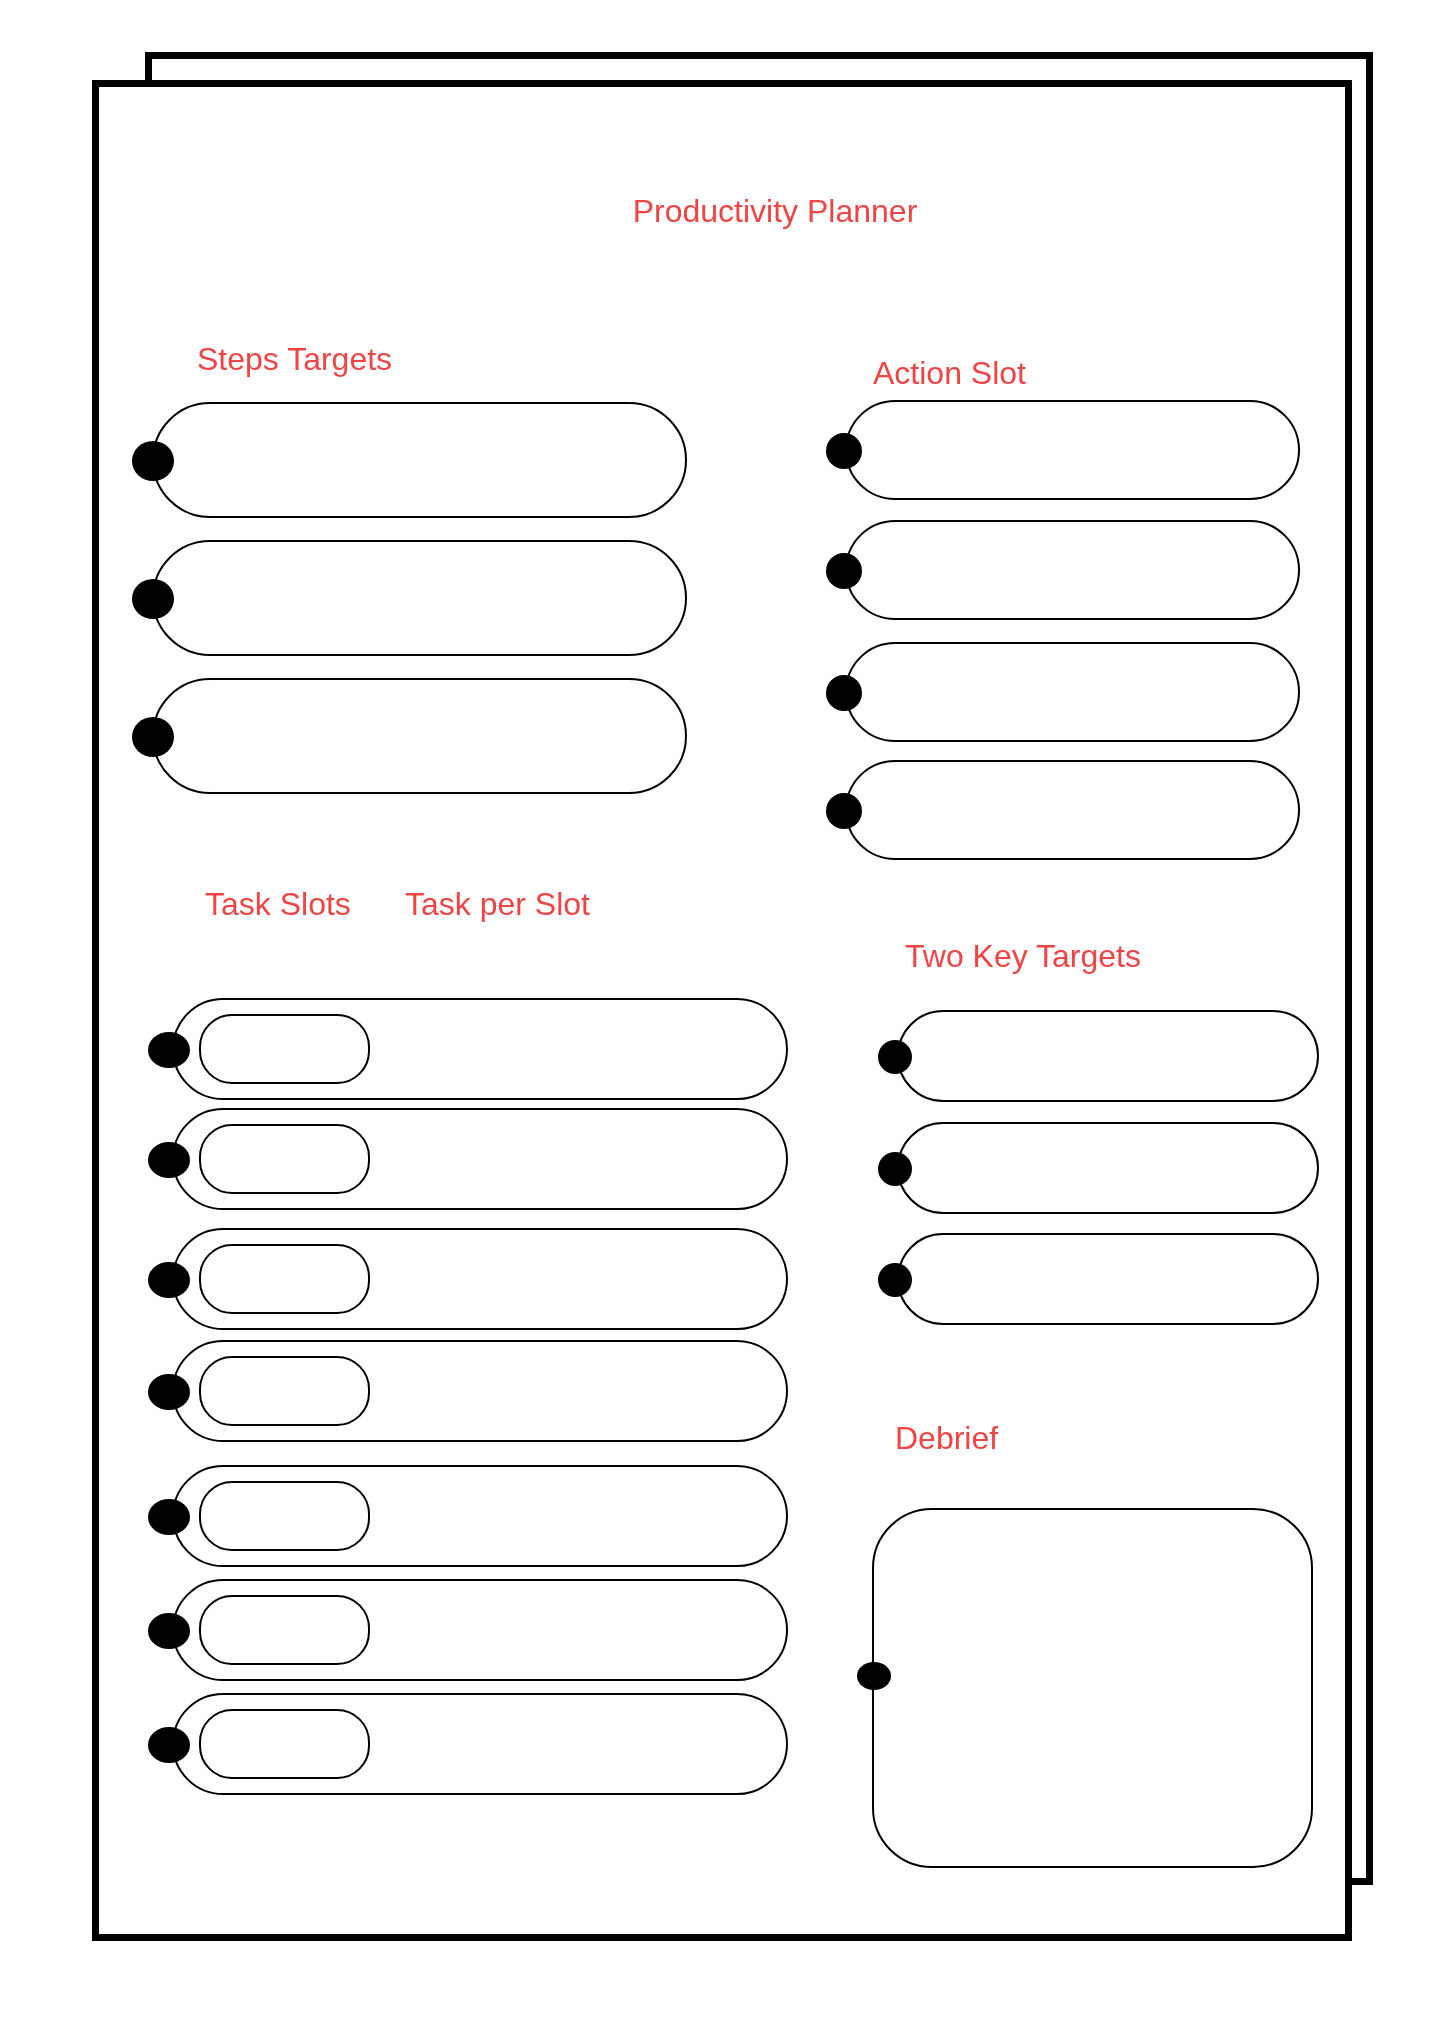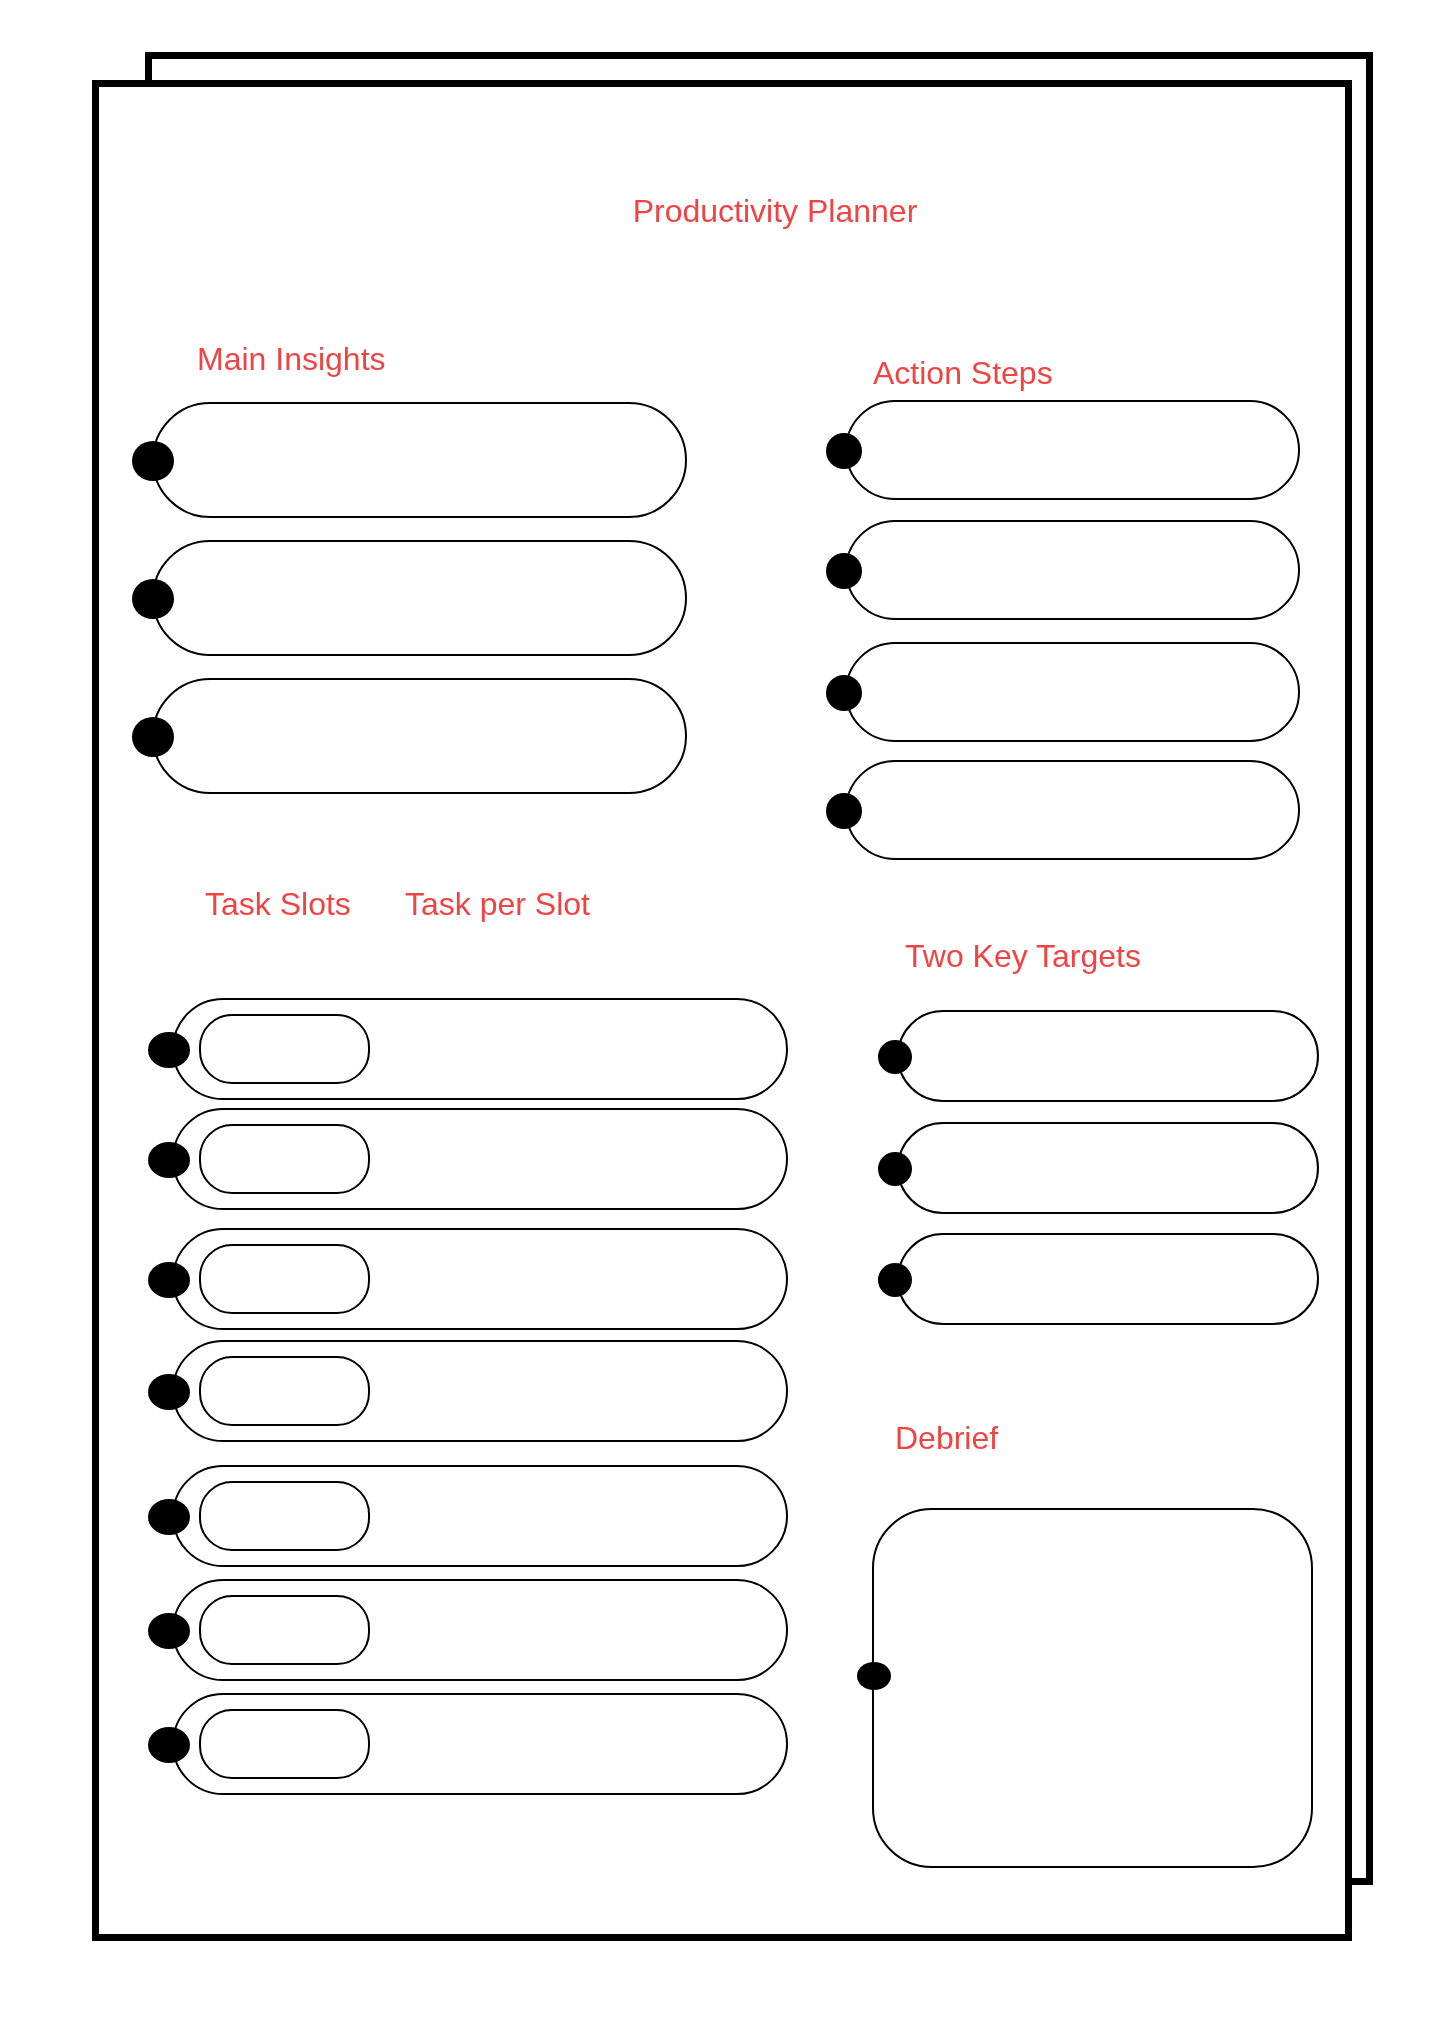--- a/index.html
+++ b/index.html
@@ -84,22 +84,22 @@
 </head>
 <body>
 
 <div class="canvas">
 
   <div class="page-back"></div>
   <div class="page-front"></div>
 
   <div class="title">Productivity Planner</div>
 
-  <div class="heading" id="h-main">Main Insights</div>
-  <div class="heading" id="h-action">Action Steps</div>
+  <div class="heading" id="h-main">Steps Targets</div>
+  <div class="heading" id="h-action">Action Slot</div>
   <div class="heading" id="h-focus">Task Slots</div>
   <div class="heading" id="h-task">Task per Slot</div>
   <div class="heading" id="h-insight">Two Key Targets</div>
   <div class="heading" id="h-debrief">Debrief</div>
 
   <div class="section">
     <div class="field mt-row">
       <span class="dot"></span>
     </div>
   <div class="field mt-row">

